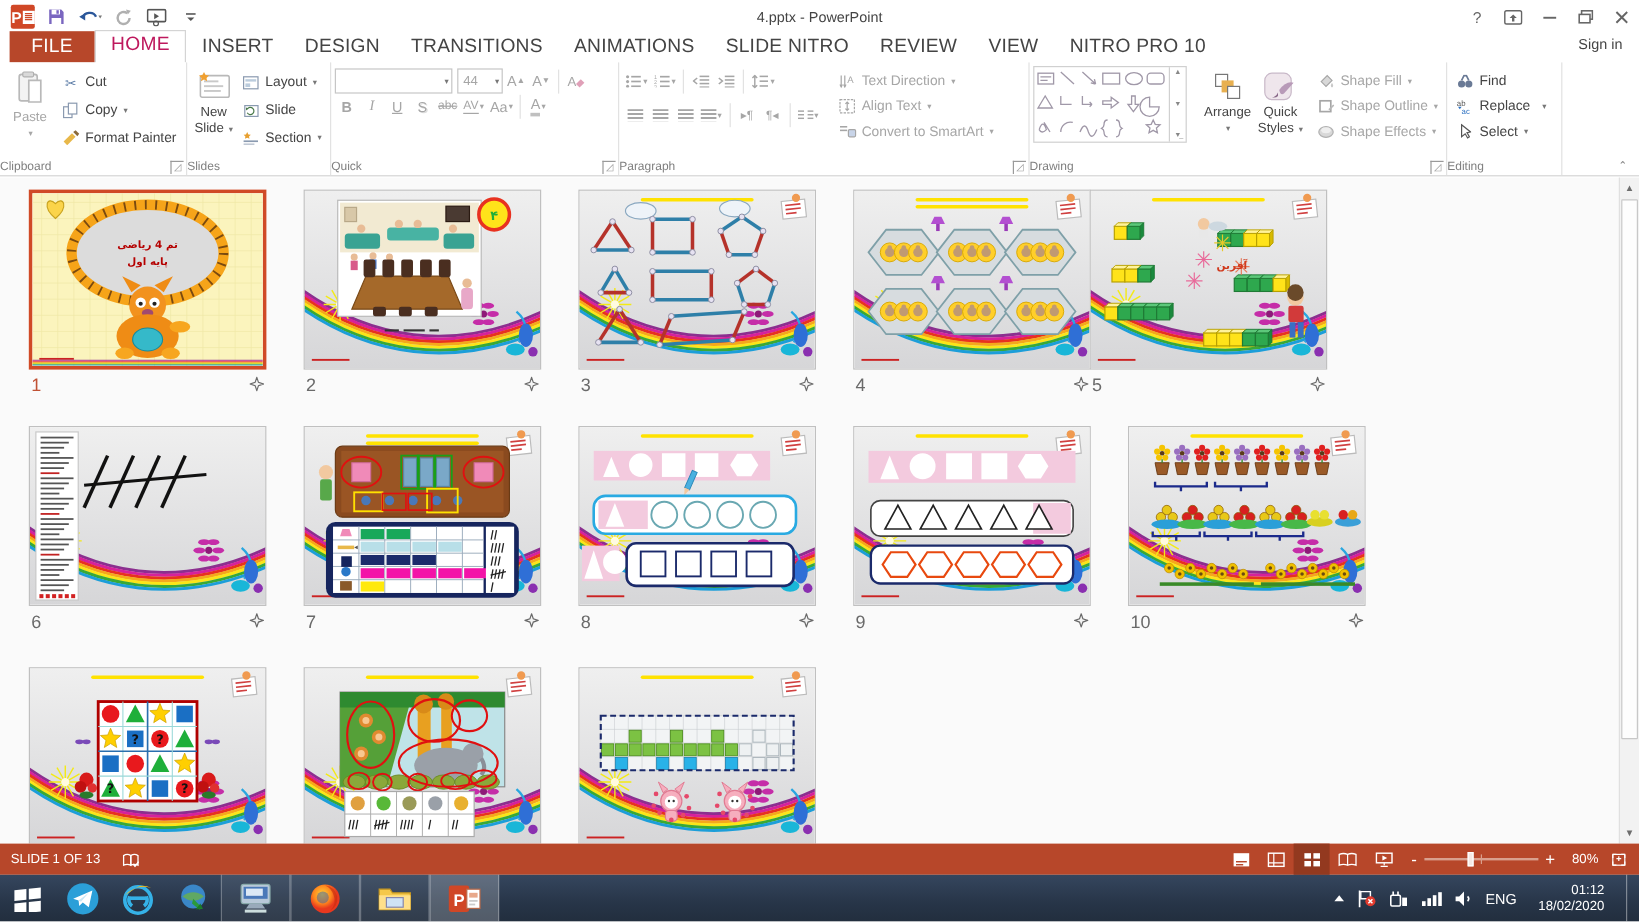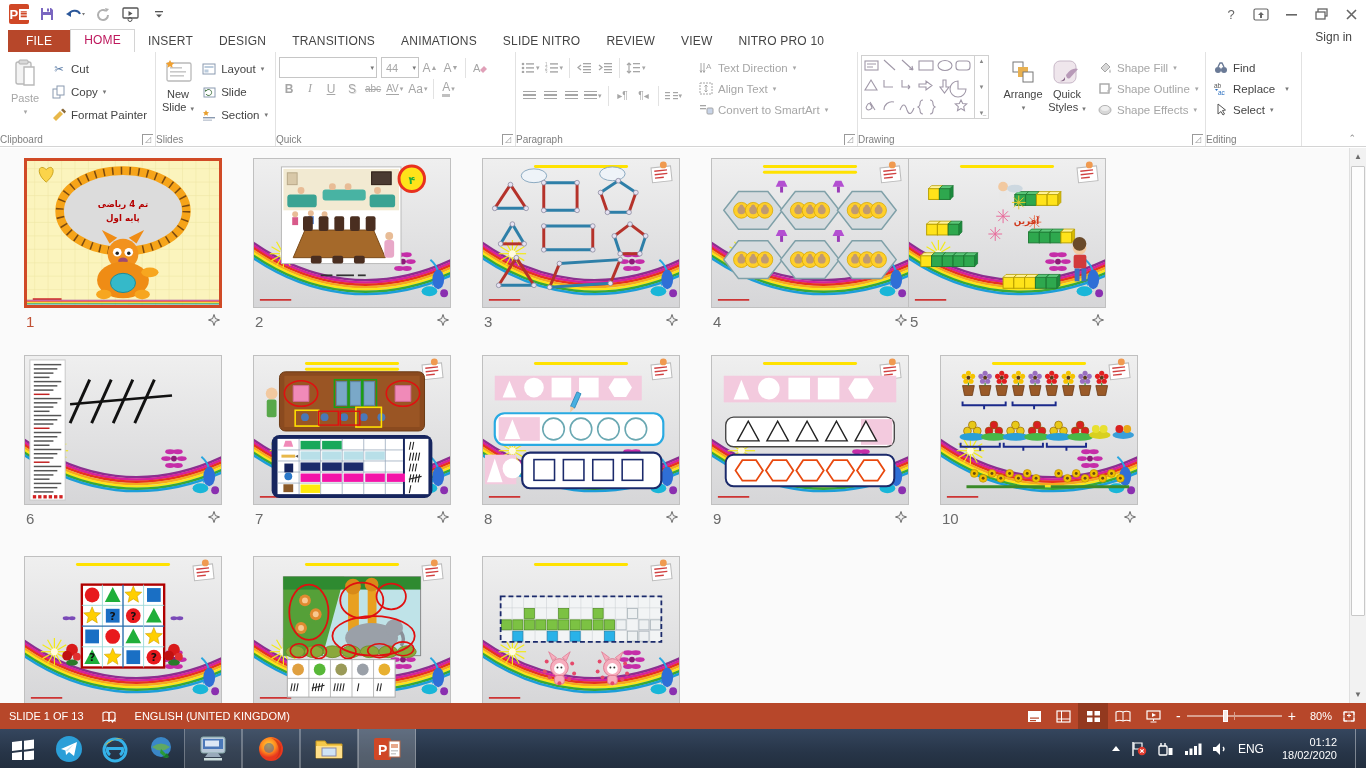--- a/index.html
+++ b/index.html
@@ -9,21 +9,21 @@
   .titlebar{height:28px;background:#fff;display:flex;align-items:center;position:relative;border-bottom:0}
   .qat{display:flex;align-items:center;gap:2px;padding-left:6px}
   .qbtn{width:26px;height:24px;display:flex;align-items:center;justify-content:center;color:#444;font-size:14px}
   .ppticon{width:20px;height:20px;background:#d04726;border-radius:2px;color:#fff;font-weight:bold;font-size:13px;display:flex;align-items:center;justify-content:center}
   .ppticon i{font-style:normal;background:#fff;color:#d04726;font-size:9px;padding:0 1px;margin-left:1px;line-height:11px}
   .title-text{position:absolute;left:0;right:0;text-align:center;font-size:12px;color:#444;pointer-events:none}
   .winbtns{margin-left:auto;display:flex;align-items:center}
   .wbtn{width:30px;height:24px;display:flex;align-items:center;justify-content:center;color:#666;font-size:13px}
   
   .tabs{height:24px;display:flex;align-items:flex-end;background:#fff;position:relative}
-  .tab{padding:3px 13px 4px;font-size:12px;color:#444;letter-spacing:.2px}
+  .tab{padding:3px 13px 4px;font-size:16px;color:#444;letter-spacing:.2px}
   .tab.file{background:#b7472a;color:#fff;padding:4px 18px;margin-left:8px}
   .tab.active{background:#fff;color:#be185d;border:1px solid #d4d4d4;border-bottom:none;padding-bottom:5px}
   .signin{position:absolute;right:14px;top:2px;font-size:12px;color:#444}
   
   .ribbon{height:95px;background:#fff;border-bottom:1px solid #d4d4d4;display:flex;position:relative}
   .group{position:relative;height:94px;border-right:1px solid #e2e2e2;padding:3px 3px 16px 3px;display:flex}
   .glabel{position:absolute;bottom:1px;left:0;right:0;font-size:10px;color:#7f7f7f}
   .launch{position:absolute;right:2px;bottom:1px;width:11px;height:11px;border-left:1px solid #9a9a9a;border-top:1px solid #9a9a9a;color:#9a9a9a;font-size:8px;line-height:9px;text-align:center}
   .bigbtn{width:44px;display:flex;flex-direction:column;align-items:center;justify-content:flex-start;padding-top:4px;font-size:11px;color:#444;text-align:center;line-height:13px}
   .bigbtn svg{margin-bottom:3px}
@@ -111,20 +111,21 @@
           <path d="M6.5 4 l4 2.5 l-4 2.5 z" fill="#555"></path>
         </svg>
     </div>
     <div class="qbtn">
       <svg width="10" height="10">
           <rect x="1" y="2" width="8" height="1.3" fill="#555"></rect>
           <path d="M2 5.5 l3 3 l3 -3 z" fill="#555"></path>
         </svg>
     </div>
   </div>
+  <div class="title-text">4.pptx - PowerPoint</div>
   <div class="winbtns">
     <div class="wbtn">?</div>
     <div class="wbtn">
       <svg width="16" height="13">
           <rect x="1" y="1" width="14" height="11" rx="1.5" fill="none" stroke="#666" stroke-width="1.2"></rect>
           <path d="M8 4 l3 3 h-2 v3 h-2 v-3 h-2 z" fill="#666"></path>
         </svg>
     </div>
     <div class="wbtn">
         <svg width="11" height="11">
@@ -2056,21 +2057,20 @@
 
 <div class="statusbar">
   <div class="st-item">SLIDE 1 OF 13</div>
   <div class="st-item">
     <svg width="15" height="13">
         <path d="M1 3 Q4 1 7 3 V11 Q4 9.5 1 11 z" fill="none" stroke="#fff" stroke-width="1.1"></path>
         <path d="M13 3 Q10 1 7 3 V11 Q10 9.5 13 11 z" fill="none" stroke="#fff" stroke-width="1.1"></path>
         <path d="M9 10 l1.5 2 l3 -4" fill="none" stroke="#fff" stroke-width="1.2"></path>
       </svg>
   </div>
-  <div class="st-item">ENGLISH (UNITED KINGDOM)</div>
   <div style="margin-left:auto;display:flex;align-items:center;height:100%">
     <div class="st-item" style="padding:0 6px">
       <svg width="15" height="13">
           <rect x="1" y="1" width="13" height="11" fill="#fff"></rect>
           <rect x="3" y="7.5" width="9" height="1.2" fill="#b7472a"></rect>
           <rect x="3" y="10" width="6" height="1.2" fill="#b7472a"></rect>
         </svg>
     </div>
     <div class="viewbtn">
       <svg width="15" height="13">

